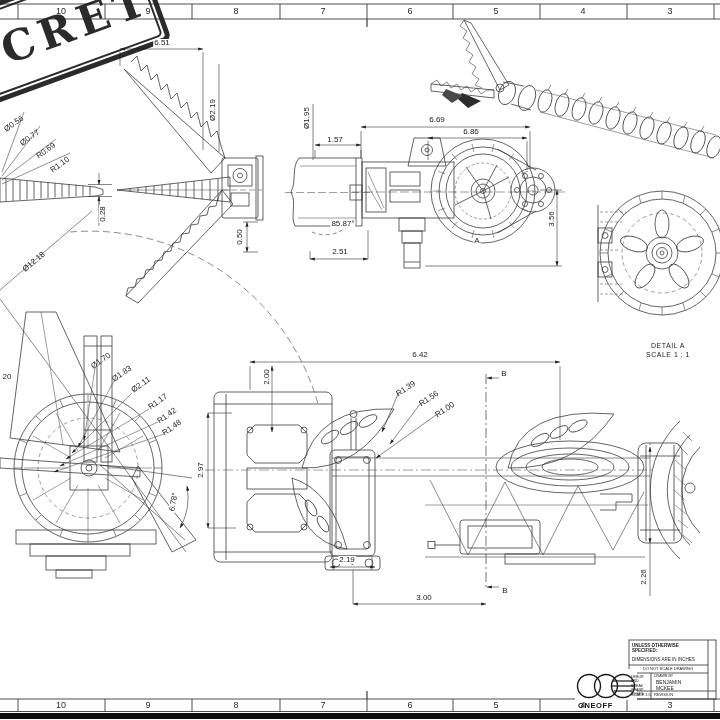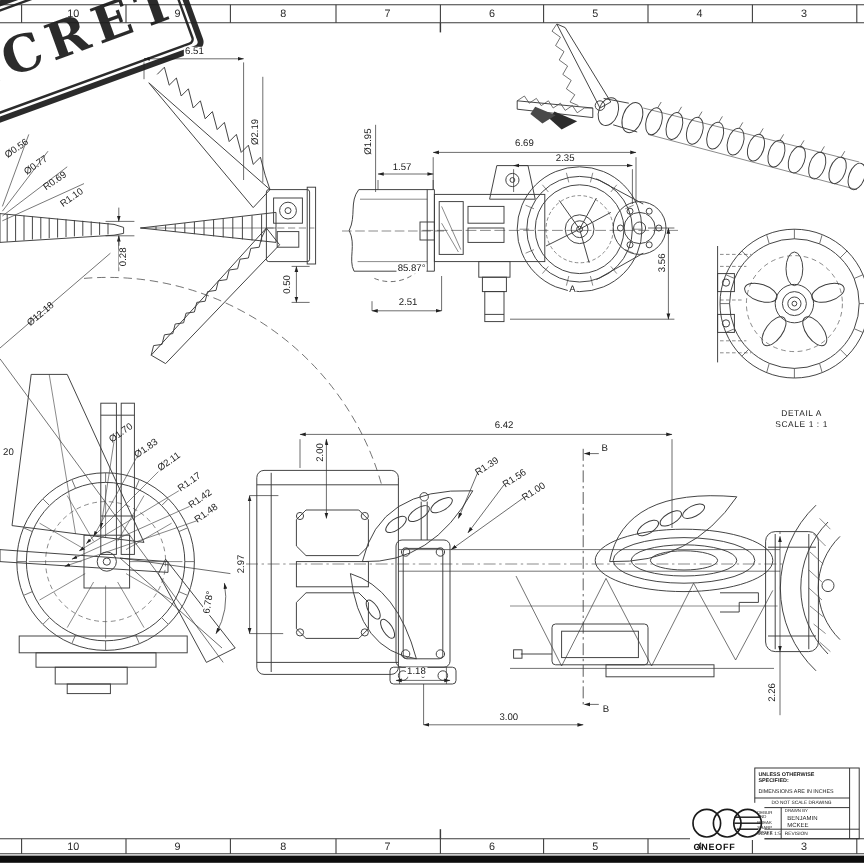--- a/index.html
+++ b/index.html
@@ -569,21 +569,21 @@
 <div class="lbl r35" style="left:60px;top:165px">R1.10</div>
 <div class="lbl r90" style="left:103px;top:214px">0.28</div>
 <div class="lbl r40" style="left:34px;top:262px">Ø12.18</div>
 
 <div class="lbl" style="left:335px;top:140px">1.57</div>
 <div class="lbl r90" style="left:307px;top:118px">Ø1.95</div>
 <div class="lbl" style="left:343px;top:224px">85.87°</div>
 <div class="lbl" style="left:340px;top:252px">2.51</div>
 
 <div class="lbl" style="left:437px;top:120px">6.69</div>
-<div class="lbl" style="left:471px;top:132px">2.35</div>
+<div class="lbl" style="left:471px;top:132px">6.86</div>
 <div class="lbl r90" style="left:552px;top:219px">3.56</div>
 <div class="lbl" style="left:477px;top:241px">A</div>
 
 <div class="cap" style="left:668px;top:345px">DETAIL A</div>
 <div class="cap" style="left:668px;top:354px">SCALE 1 : 1</div>
 
 <div class="lbl r35" style="left:101px;top:361px">Ø1.70</div>
 <div class="lbl r35" style="left:122px;top:374px">Ø1.83</div>
 <div class="lbl r35" style="left:141px;top:385px">Ø2.11</div>
 <div class="lbl r35" style="left:158px;top:402px">R1.17</div>
@@ -591,21 +591,21 @@
 <div class="lbl r35" style="left:172px;top:428px">R1.48</div>
 <div class="lbl r80" style="left:174px;top:502px">6.78°</div>
 <div class="lbl r90" style="left:201px;top:470px">2.97</div>
 <div class="lbl" style="left:7px;top:377px">20</div>
 
 <div class="lbl" style="left:420px;top:355px">6.42</div>
 <div class="lbl r90" style="left:267px;top:377px">2.00</div>
 <div class="lbl r33" style="left:406px;top:389px">R1.39</div>
 <div class="lbl r33" style="left:429px;top:399px">R1.56</div>
 <div class="lbl r33" style="left:445px;top:410px">R1.00</div>
-<div class="lbl" style="left:347px;top:560px">1.18</div>
+<div class="lbl" style="left:347px;top:560px">2.19</div>
 <div class="lbl" style="left:424px;top:598px">3.00</div>
 <div class="lbl" style="left:504px;top:374px">B</div>
 <div class="lbl" style="left:505px;top:591px">B</div>
 
 <div class="lbl r90" style="left:644px;top:577px">2.26</div>
 
 <div class="tb" style="left:632px;top:643px;width:56px;font-weight:bold">UNLESS OTHERWISE SPECIFIED:</div>
 <div class="tb" style="left:632px;top:657px;width:74px">DIMENSIONS ARE IN INCHES</div>
 <div class="tb c" style="left:668px;top:669px;font-size:4px">DO NOT SCALE DRAWING</div>
 <div class="tb" style="left:631px;top:675px;width:19px;font-size:3.6px">DEBUR AND BREAK SHARP EDGES</div>

